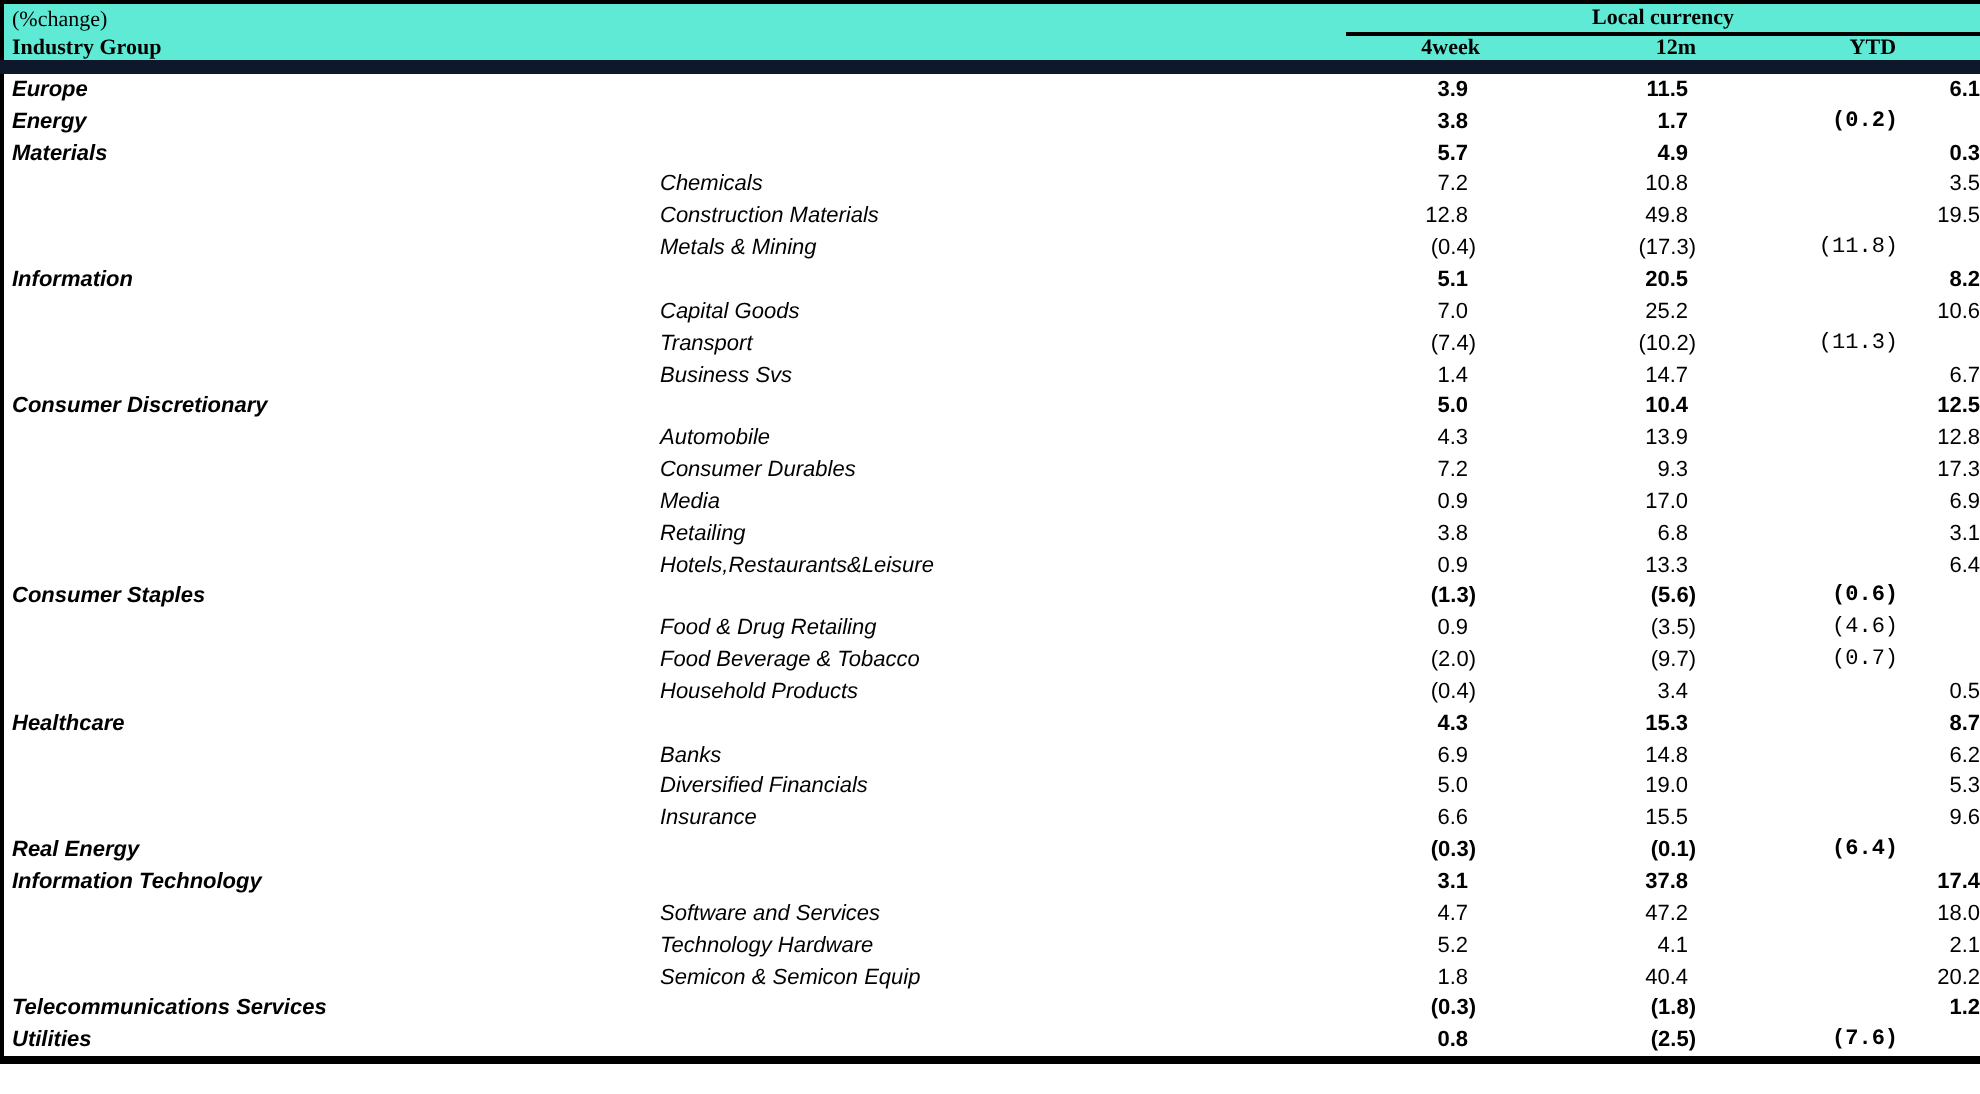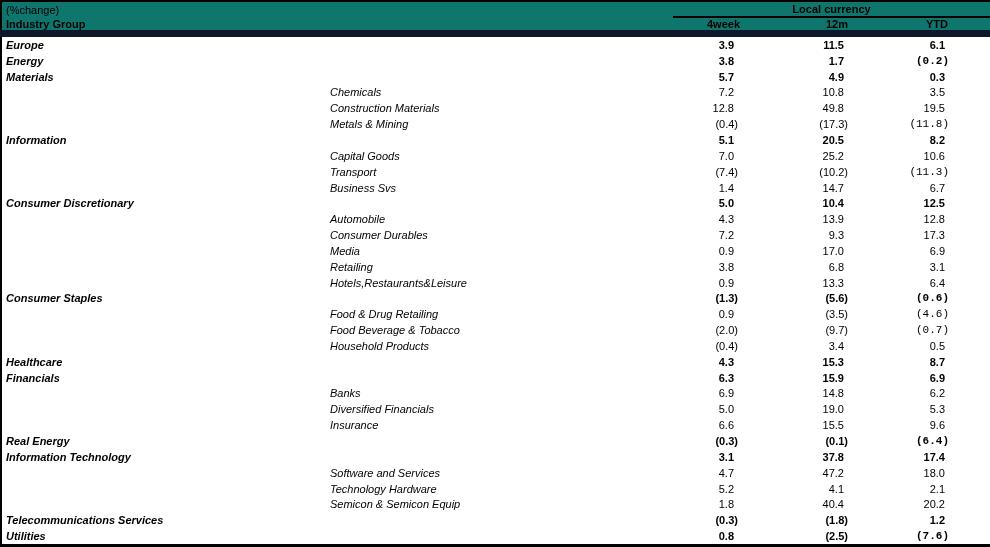--- a/index.html
+++ b/index.html
@@ -14,24 +14,25 @@
   }
   table.perf {
     border-collapse: collapse;
     table-layout: fixed;
     width: 990px;
     border: 2px solid #000;
     border-bottom: 4px solid #000;
   }
   
   thead th, thead td {
-    background: #0f766e;
+    background: #5eead4;
     font-size: 11px;
     vertical-align: middle;
     padding: 0;
+    font-family: Liberation Serif, serif;
   }
   thead tr { height: 16px; }
   thead .pct {
     font-weight: normal;
     text-align: left;
     padding-left: 4px;
   }
   thead .loc {
     font-weight: bold;
     text-align: center;
@@ -54,21 +55,21 @@
     vertical-align: middle;
     white-space: nowrap;
     overflow: hidden;
   }
   td.lbl { text-align: left; padding-left: 4px; font-style: italic; }
   tr.sub td.lbl { padding-left: 328px; }
   tr.sector td { font-weight: bold; }
   td.num { text-align: right; }
   td.c1 { padding-right: 24px; }
   td.c2 { padding-right: 24px; }
-  td.c3 { padding-right: 45px; }
+  td.c3 { }
   td.c1.paren { padding-right: 20px; }
   td.c2.paren { padding-right: 20px; }
   td.c3.paren { padding-right: 41px; font-family: Liberation Mono, monospace; }
 </style>
 </head>
 <body>
 
 <table class="perf">
   <colgroup>
     <col style="width:672px">
@@ -208,26 +209,20 @@
         <td class="num c1 paren">(0.4)</td>
         <td class="num c2">3.4</td>
         <td class="num c3">0.5</td>
       </tr>
       <tr class="sector">
         <td class="lbl">Healthcare</td>
         <td class="num c1">4.3</td>
         <td class="num c2">15.3</td>
         <td class="num c3">8.7</td>
       </tr>
-      <tr class="sector">
-        <td class="lbl">Financials</td>
-        <td class="num c1">6.3</td>
-        <td class="num c2">15.9</td>
-        <td class="num c3">6.9</td>
-      </tr>
       <tr class="sub">
         <td class="lbl">Banks</td>
         <td class="num c1">6.9</td>
         <td class="num c2">14.8</td>
         <td class="num c3">6.2</td>
       </tr>
       <tr class="sub">
         <td class="lbl">Diversified Financials</td>
         <td class="num c1">5.0</td>
         <td class="num c2">19.0</td>

